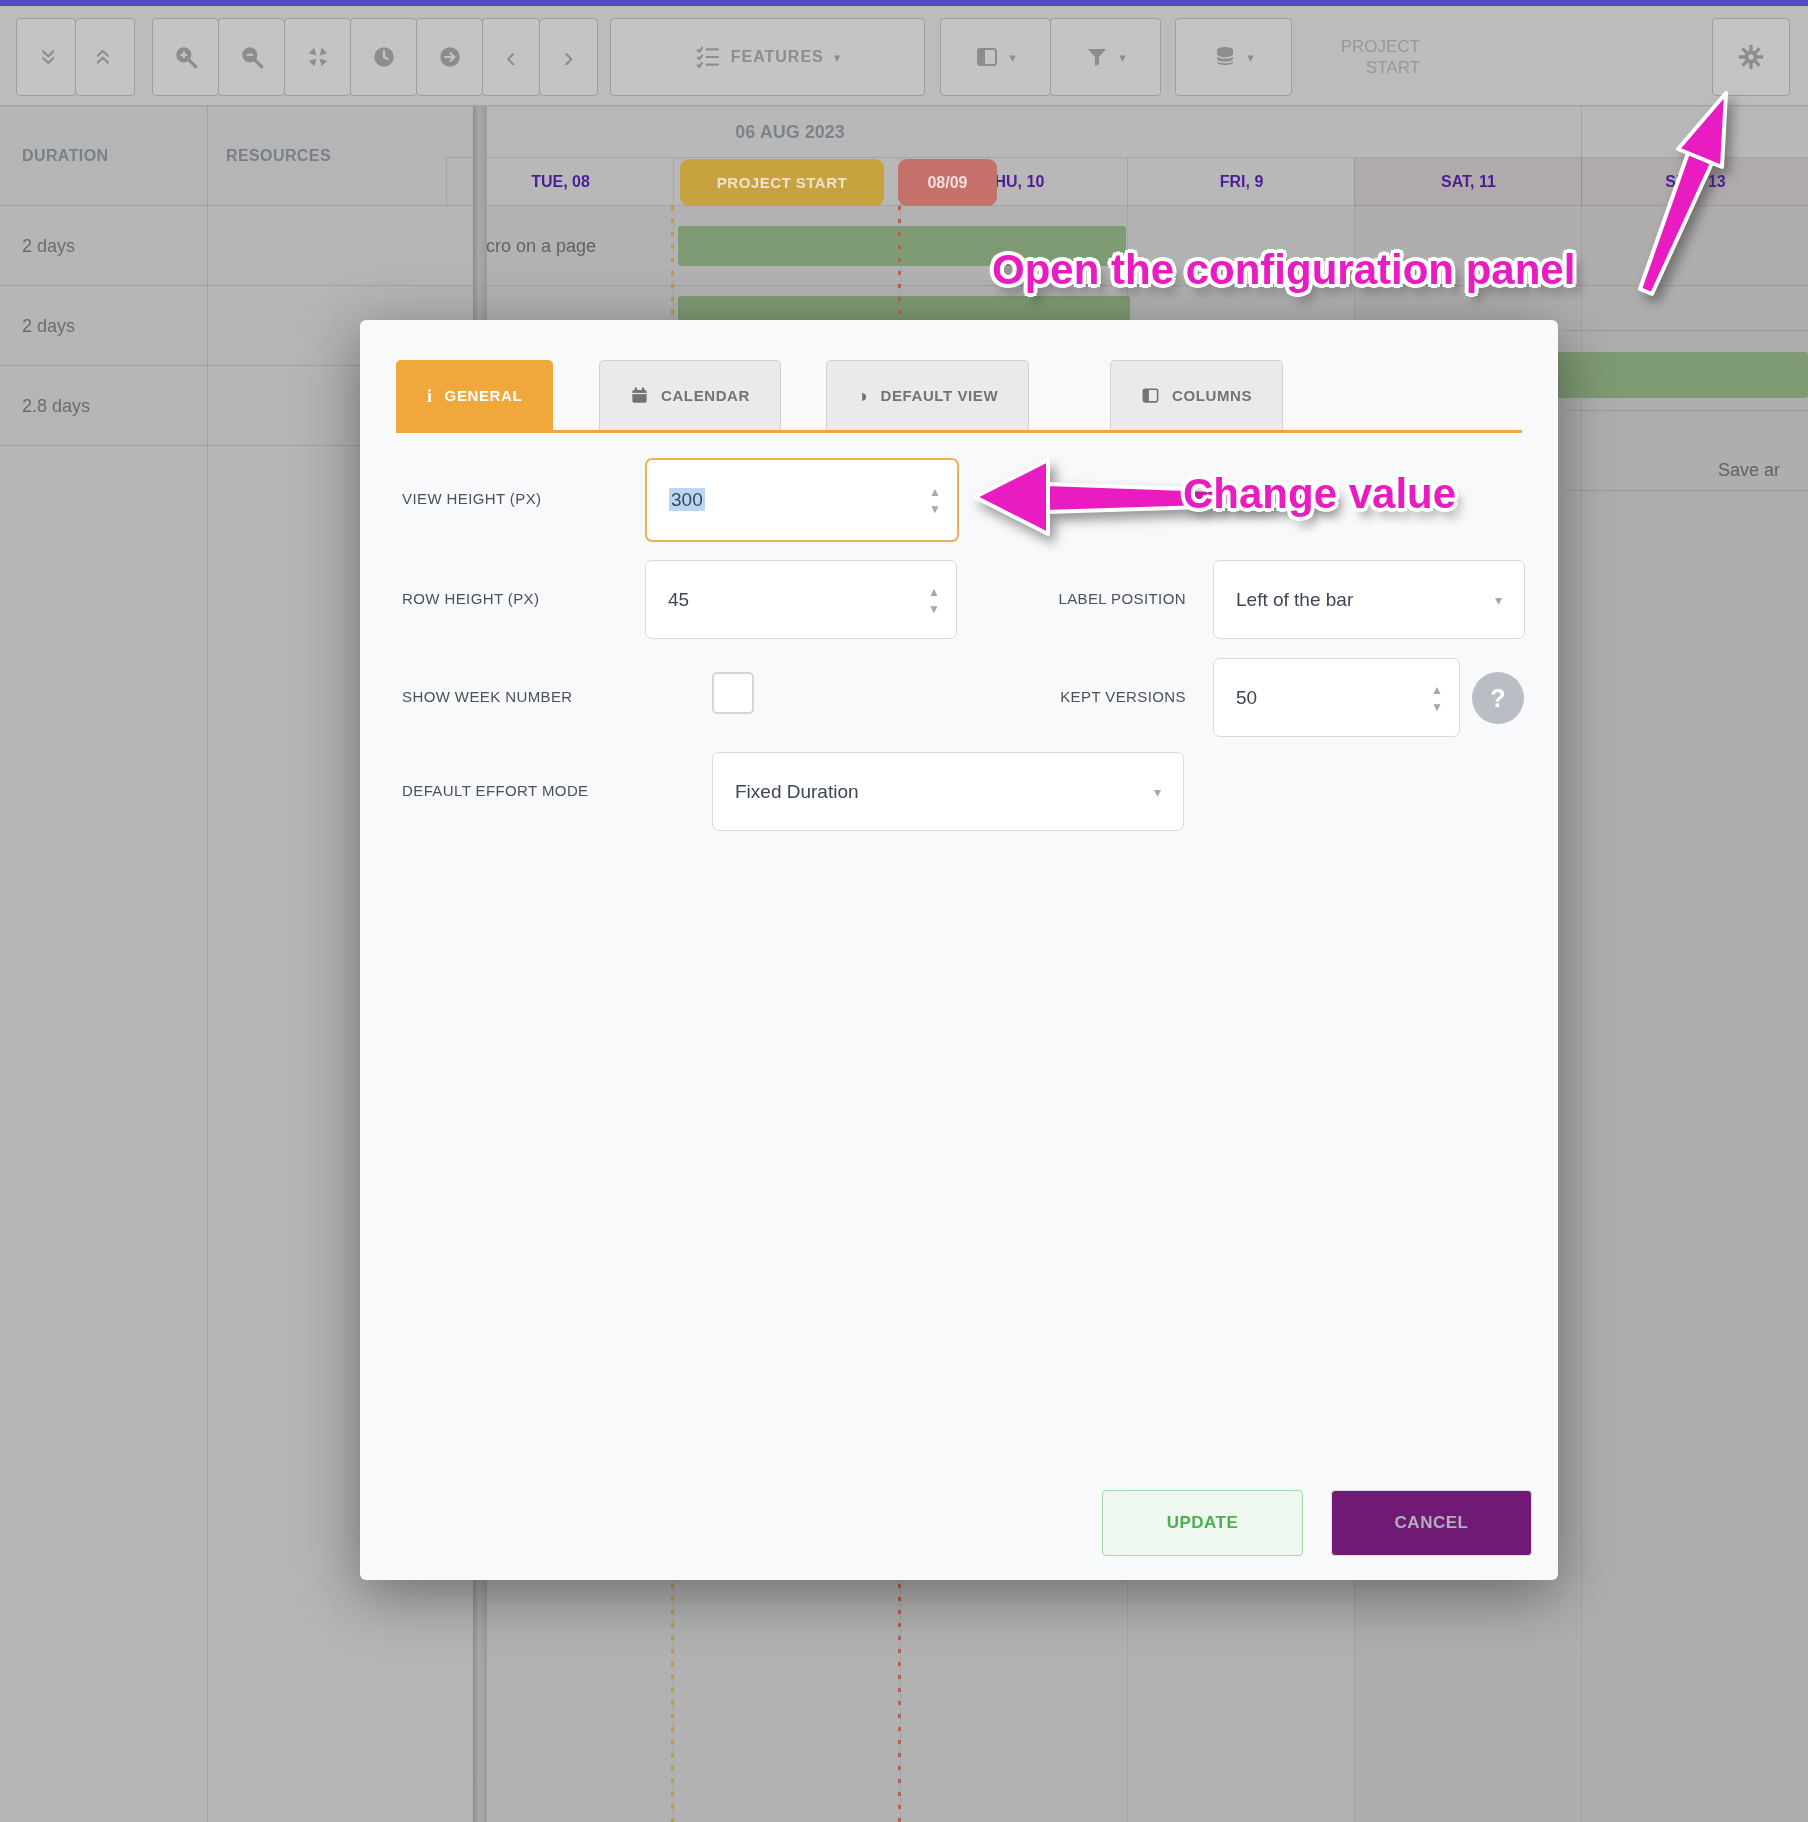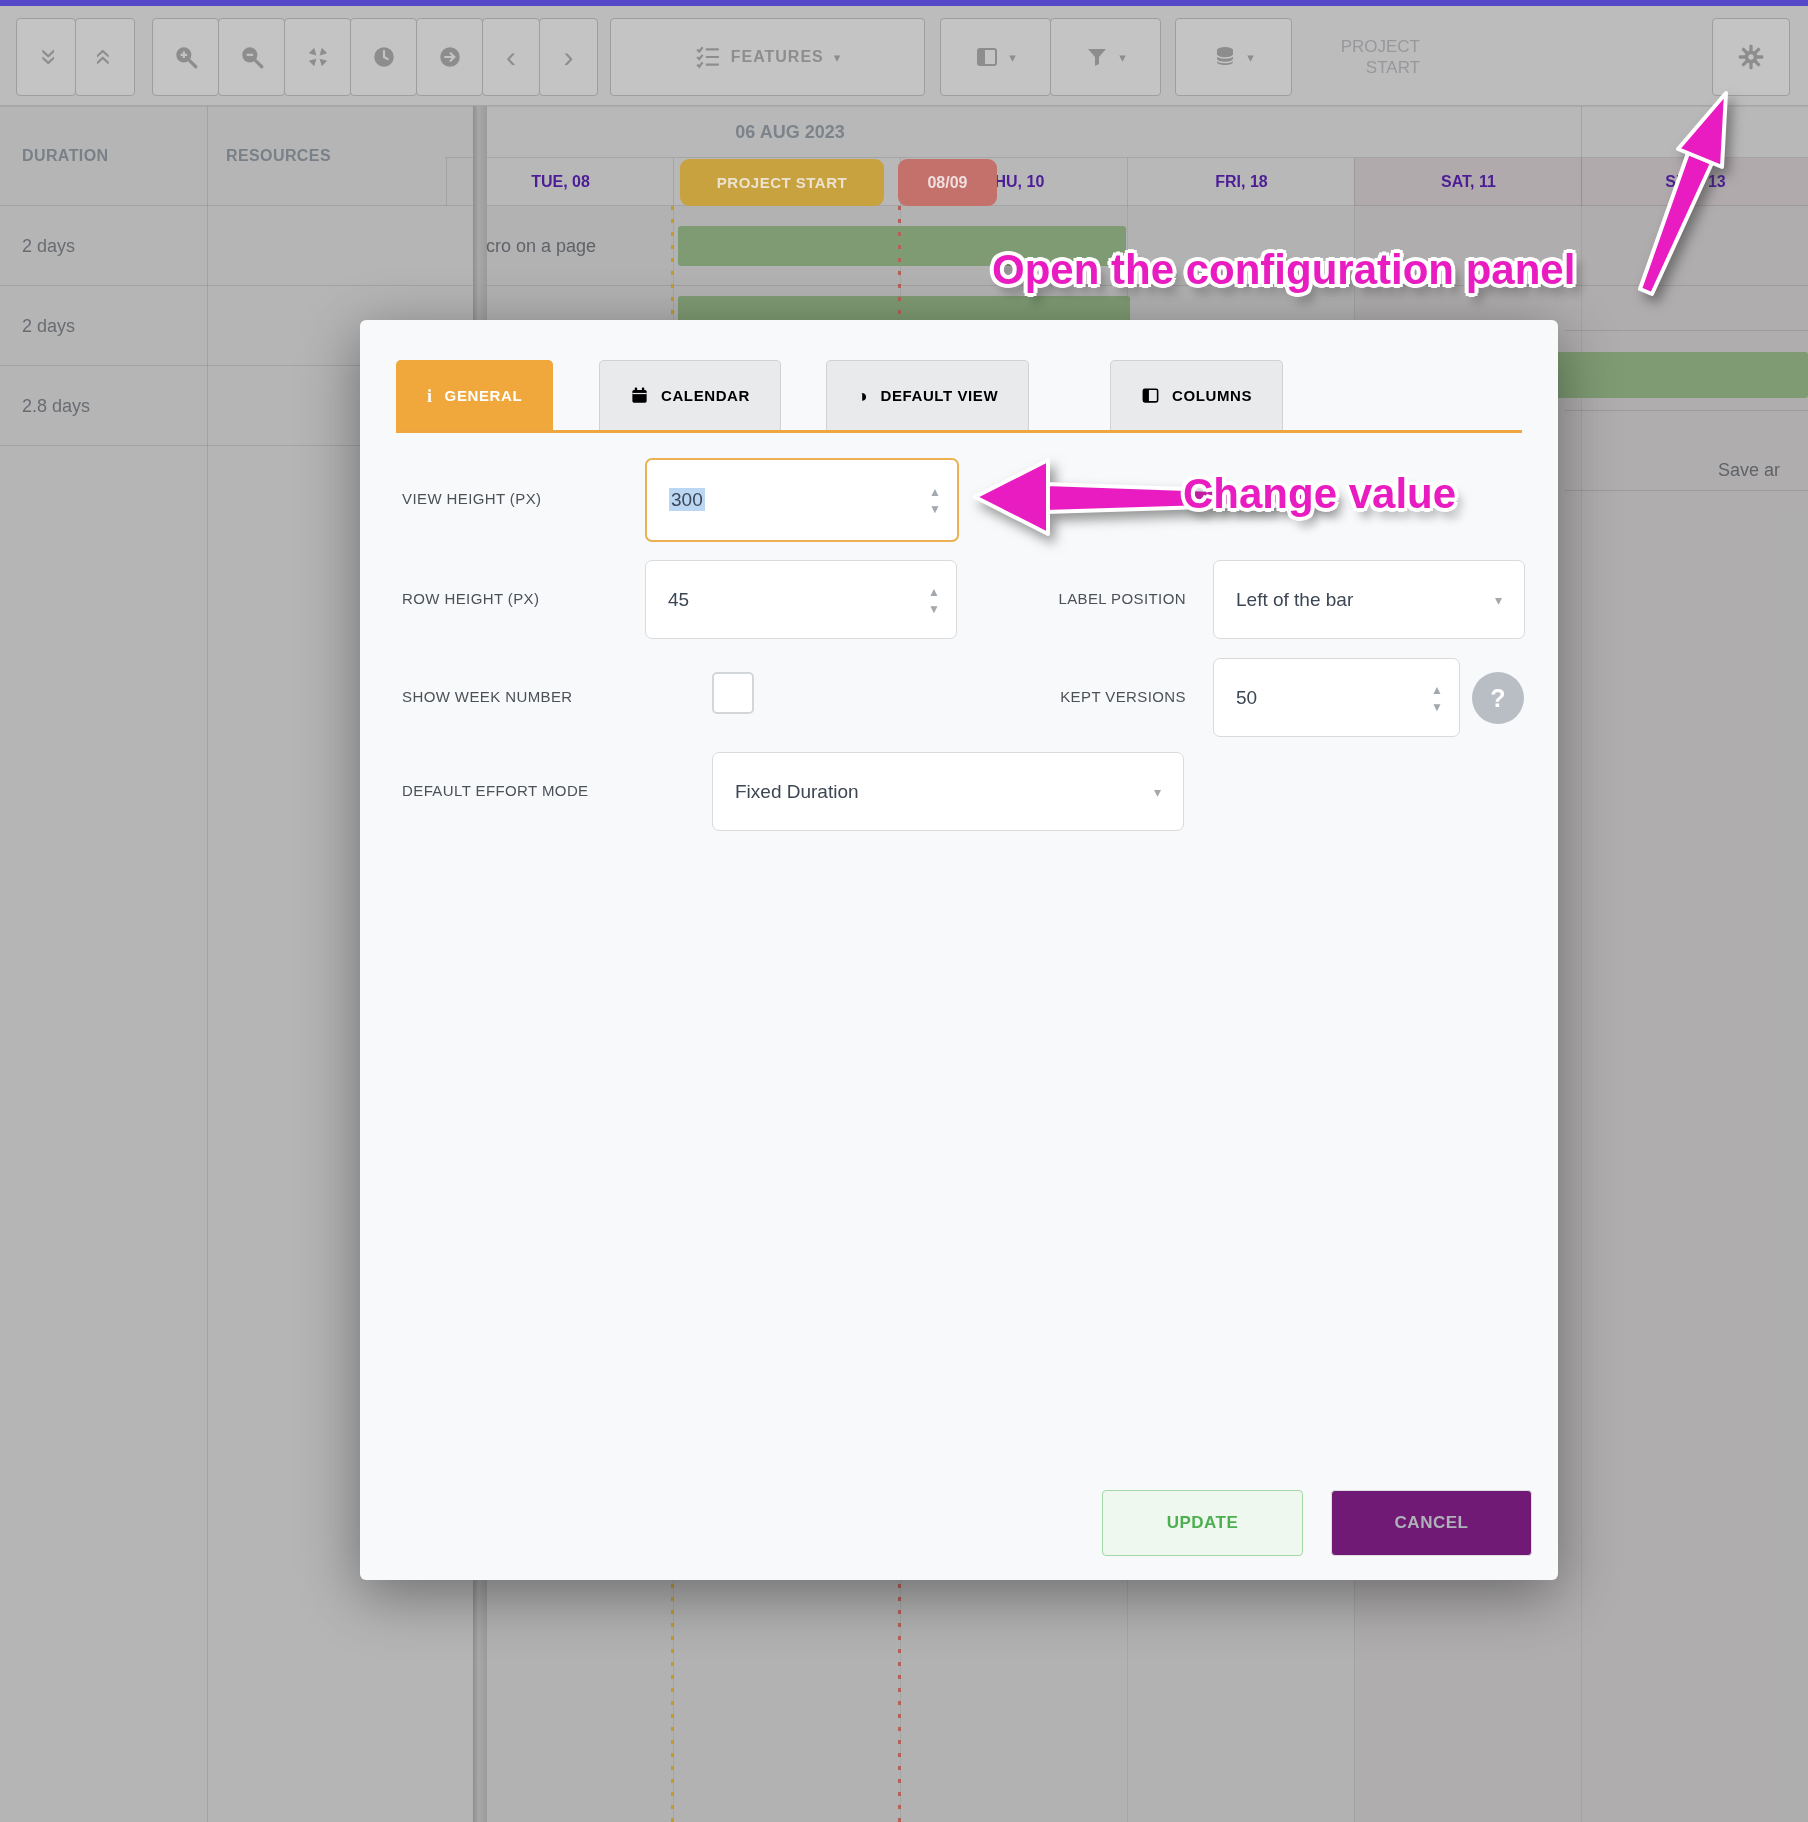--- a/index.html
+++ b/index.html
@@ -48,21 +48,21 @@
   .dot-amber{background:repeating-linear-gradient(to bottom,#c19b2e 0 4px,transparent 4px 13px)}
   .dot-red{background:repeating-linear-gradient(to bottom,#b66158 0 4px,transparent 4px 13px)}
   .tasklabel{position:absolute;height:40px;line-height:40px;font-size:18px;color:#5f6368;white-space:nowrap;z-index:4}
 
   
   .modal{left:360px;top:320px;width:1198px;height:1260px;background:#f8f9fa;border-radius:6px;
          box-shadow:0 14px 60px rgba(0,0,0,.40);z-index:30}
   .tabs{position:absolute;left:36px;top:37px;width:1126px;height:73px;border-bottom:3px solid #eda73e}
   .tab{position:absolute;bottom:0;height:70px;display:flex;align-items:center;gap:12px;padding:0 30px;
        background:#e9eaec;border:1px solid #d0d2d4;border-bottom:none;border-radius:5px 5px 0 0;
-       font-size:15px;font-weight:bold;letter-spacing:.6px;color:#000000;cursor:pointer;box-sizing:border-box}
+       font-size:15px;font-weight:bold;letter-spacing:.6px;color:#737373;cursor:pointer;box-sizing:border-box}
   .tab.active{background:#f0a73c;border-color:#f0a73c;color:#fff}
   .tab .ticon{font-size:18px;line-height:1}
   .flabel{position:absolute;font-size:15px;letter-spacing:.4px;color:#4c5157}
   .flabel.r{text-align:right}
   .field{position:absolute;background:#fff;border:1px solid #d8dadc;border-radius:7px;font-size:19px;color:#3c4654;cursor:text}
   .field.focus{border:2px solid #ecaf52}
   .field .val{position:absolute;left:22px;top:50%;transform:translateY(-50%)}
   .sel600{background:#bcd7f4;padding:1px 2px}
   .spin{position:absolute;right:16px;top:50%;transform:translateY(-50%);display:flex;flex-direction:column;gap:5px;
         color:#a2a8ae;font-size:12px;line-height:1;text-align:center}
@@ -194,21 +194,21 @@
 </div>
 <div class="abs splitter"></div>
 
 <div class="abs tlheader"></div>
 <div class="wklabel">06 AUG 2023</div>
 <div class="vline" style="left:1581px;top:106px;height:52px;z-index:3"></div>
 
 <div class="day" style="left:446px">TUE, 08</div>
 <div class="day" style="left:673px"></div>
 <div class="day" style="left:900px">THU, 10</div>
-<div class="day" style="left:1127px">FRI, 18</div>
+<div class="day" style="left:1127px">FRI, 9</div>
 <div class="day weekend" style="left:1354px">SAT, 11</div>
 <div class="day weekend" style="left:1581px">SUN, 13</div>
 
 <div class="badge amber">PROJECT START</div>
 <div class="badge red">08/09</div>
 
 <div class="hline" style="left:0;top:106px;width:1808px;opacity:.6"></div>
 <div class="hline" style="left:445px;top:157px;width:1363px"></div>
 <div class="hline" style="left:0;top:205px;width:1808px"></div>
 <div class="hline" style="left:0;top:285px;width:1808px"></div>

